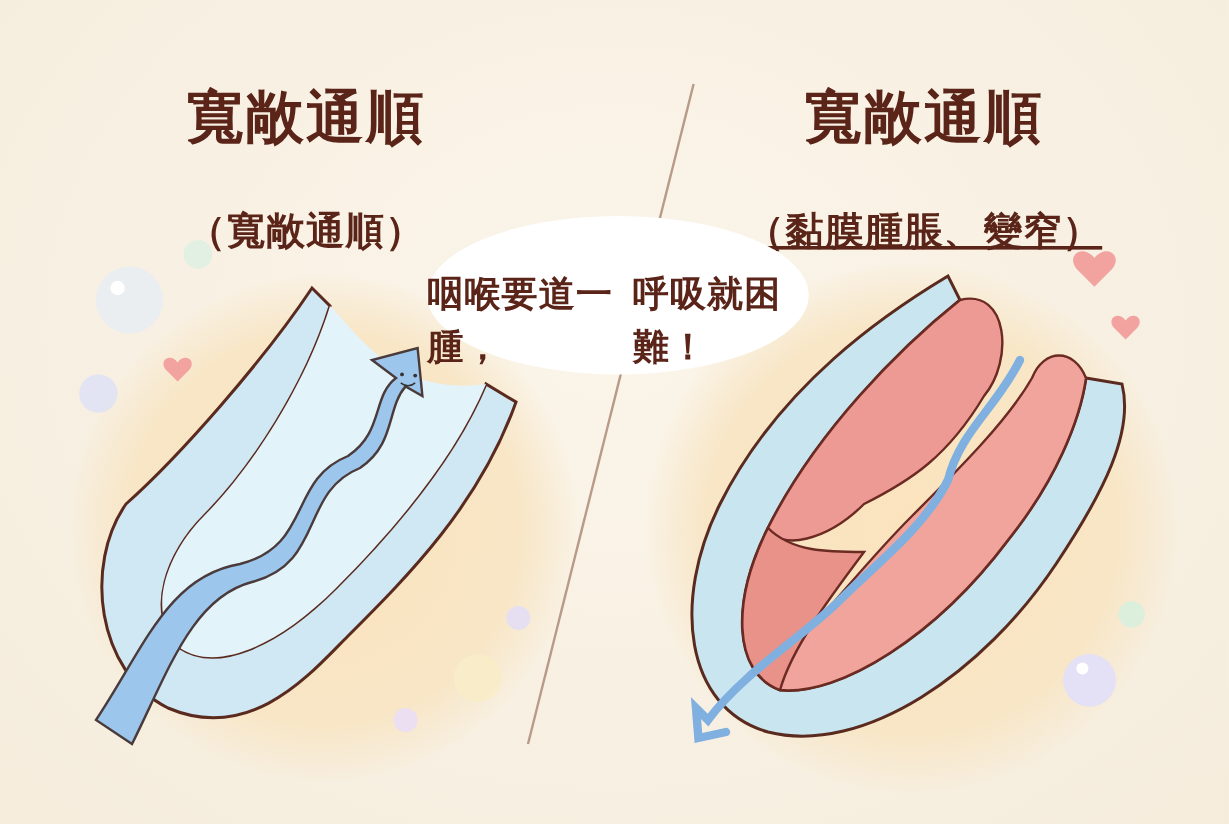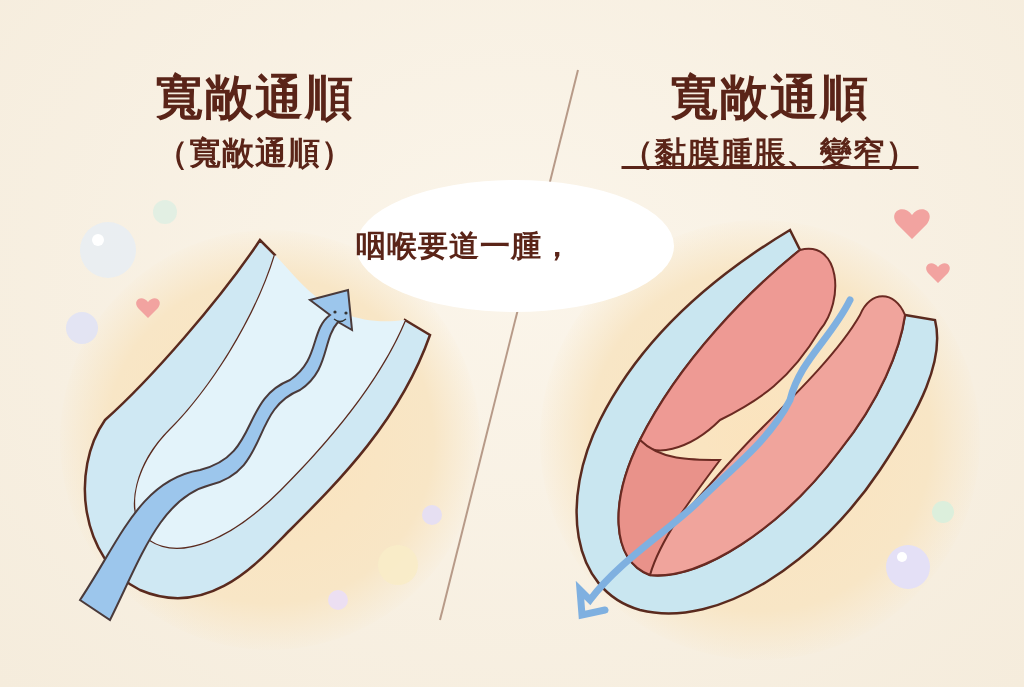--- a/index.html
+++ b/index.html
@@ -1,23 +1,23 @@
 <!DOCTYPE html>
 <html><head>
 <meta charset="utf-8">
 <style>
   html, body { margin:0; padding:0; }
   body { width:1024px; height:687px; overflow:hidden; background:#f7efe0; font-family:"DejaVu Sans", sans-serif; }
   .canvas { position:relative; width:1024px; height:687px; background:radial-gradient(ellipse at 50% 40%, #fbf5ea 0%, #f5ecdc 100%); overflow:hidden; }
   .glow { position:absolute; border-radius:50%; background:radial-gradient(circle, #fbe3bd 0%, #f8e6c6 55%, rgba(248,230,198,0) 72%); }
   .title { position:absolute; color:#5a2418; font-weight:bold; text-align:center; letter-spacing:2px; }
   .title.main { font-size:48px; }
-  .title.sub { font-size:32px; letter-spacing:1px; }
+  .title.sub { font-size:32px; letter-spacing:1px;margin-top:39px; }
   .divider { position:absolute; left:0; top:0; }
-  .bubble { position:absolute; left:356px; top:180px; width:318px; height:132px; border-radius:50%; background:#ffffff; display:flex; flex-direction:column; align-items:flex-start; justify-content:center; }
+  .bubble { position:absolute; left:356px; top:180px; width:318px; height:132px; border-radius:50%; background:#ffffff; display:flex; flex-direction:row; align-items:flex-end; justify-content:center; }
   .bubble span { color:#5a2418; font-weight:bold; font-size:30px; line-height:44px; letter-spacing:1px; }
   svg.art { position:absolute; left:0; top:0; }
 </style>
 </head>
 <body>
 
 <div class="canvas">
   <div class="glow" style="left:60px;top:230px;width:420px;height:420px;"></div>
   <div class="glow" style="left:540px;top:220px;width:440px;height:440px;"></div>
 
@@ -64,14 +64,15 @@
       <path d="M790 230 C 740 260 650 320 600 420 C 560 500 570 590 640 610 C 720 630 820 560 880 470 C 920 410 945 360 935 320 L 905 315 C 900 350 880 400 840 450 C 780 530 700 580 650 575 C 610 560 610 500 640 440 C 680 360 750 290 800 250 Z" fill="#c9e6f0" stroke="#5a2a1e" stroke-width="2.5"></path>
       <path d="M800 250 C 840 240 845 300 820 330 C 790 380 760 400 720 420 C 690 450 650 460 640 440 C 680 360 750 290 800 250 Z" fill="#ee9a94" stroke="#6b2a22" stroke-width="2"></path>
       <path d="M905 315 C 895 290 870 290 860 315 C 840 350 800 390 760 430 C 720 470 690 510 660 540 C 650 560 650 575 650 575 C 700 580 780 530 840 450 C 880 400 900 350 905 315 Z" fill="#f0a49c" stroke="#6b2a22" stroke-width="2"></path>
       <path d="M640 440 C 610 500 610 560 650 575 C 660 540 690 500 720 460 C 690 460 660 460 640 440 Z" fill="#e9928a" stroke="#6b2a22" stroke-width="2"></path>
       <path d="M850 300 C 830 340 800 360 790 400 C 770 440 730 470 700 500 C 670 530 620 560 590 600 L 580 590 L 582 615 L 605 610" fill="none" stroke="#7fb0e0" stroke-width="7" stroke-linecap="round"></path>
     </g>
   </svg>
 
   <div class="bubble">
     <span>咽喉要道一腫，</span>
+    <span>呼吸就困難！</span>
   </div>
 </div>
 
 </body></html>

